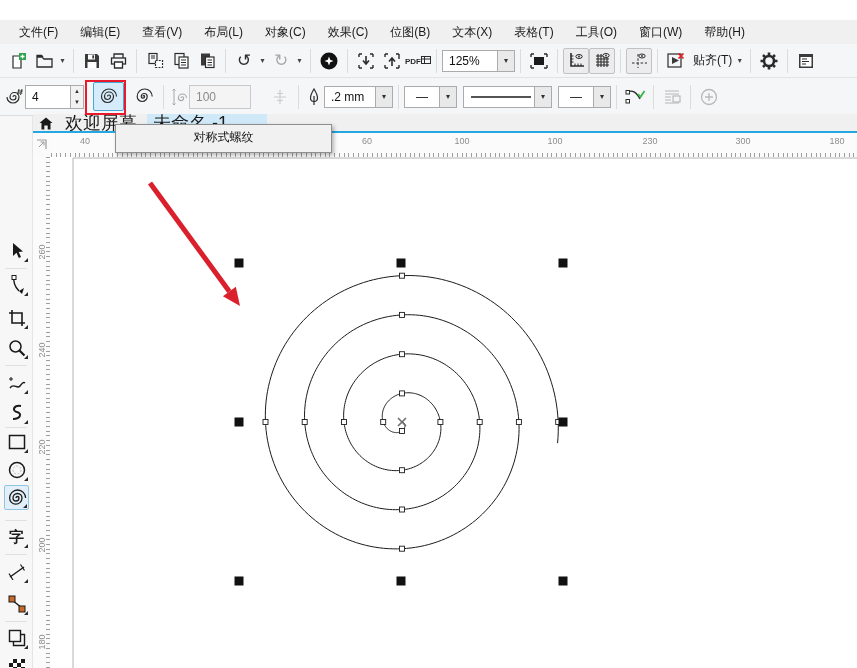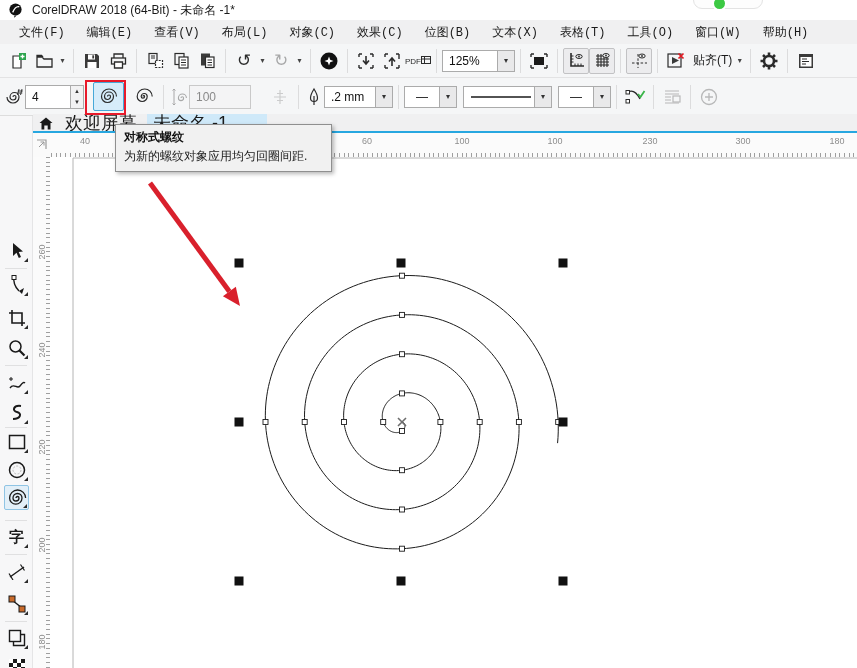--- a/index.html
+++ b/index.html
@@ -9,37 +9,37 @@
 
   
   .titlebar { position:absolute; left:0; top:0; width:857px; height:20px; background:#ffffff; display:flex; align-items:center; }
   .app-logo { width:15px; height:15px; margin-left:8px; }
   .title-text { font-size:12px; color:#1a1a1a; margin-left:9px; }
   .notif-pill { position:absolute; left:693px; top:-9px; width:70px; height:18px; background:#fdfdfd; border:1px solid #e3e3e3; border-radius:9px; }
   .notif-dot { position:absolute; left:712px; top:-4px; width:15px; height:15px; background:#3cc943; border:2px solid #fff; border-radius:50%; }
 
   
   .menubar { position:absolute; left:0; top:20px; width:857px; height:24px; background:#f0f0f1; display:flex; align-items:center; padding-left:8px; }
-  .menu-item { font-size:12px; color:#1a1a1a; padding:4px 11px; cursor:default;font-family:Liberation Mono, monospace; }
+  .menu-item { font-size:12px; color:#1a1a1a; padding:4px 11px; cursor:default; }
 
   
   .stdbar  { position:absolute; left:0; top:44px;  width:857px; height:34px; background:#f5f6f7; border-bottom:1px solid #e3e3e4; display:flex; align-items:center; padding-left:5px; }
   .propbar { position:absolute; left:0; top:78px;  width:857px; height:38px; background:#f5f6f7; border-bottom:1px solid #dddddd; display:flex; align-items:center; padding-left:5px; }
   .tbtn { width:26px; height:26px; display:flex; align-items:center; justify-content:center; color:#2b2b2b; flex:0 0 auto; }
   .tbtn.narrow { width:20px; }
   .tbtn.disabled { opacity:.38; }
   .glyph { font-size:17px; line-height:1; }
   .dd { width:11px; height:26px; display:flex; align-items:center; justify-content:center; font-size:8px; color:#444; flex:0 0 auto; }
   .sep { width:1px; height:24px; background:#dcdcdd; margin:0 5px; flex:0 0 auto; }
   .zoom-combo, .width-combo { display:flex; align-items:center; flex:0 0 auto; }
   .combo-field { height:22px; background:#fff; border:1px solid #ababab; font-size:12px; color:#111; display:flex; align-items:center; padding-left:6px; }
   .combo-arrow { width:17px; height:22px; background:#e9e9ea; border:1px solid #ababab; border-left:none; display:flex; align-items:center; justify-content:center; font-size:8px; color:#333; }
   .toggle-on { border:1px solid #c2c2c4; background:#ececee; border-radius:2px; }
   .snap-label { font-size:12px; color:#1a1a1a; margin:0 2px 0 4px; }
-  .pdf-ic { font-size:8px; font-weight:normal; color:#2b2b2b; line-height:8px; }
+  .pdf-ic { font-size:8px; font-weight:bold; color:#2b2b2b; line-height:8px; }
 
   
   .spin-field { width:46px; height:24px; background:#fff; border:1px solid #ababab; font-size:12px; display:flex; align-items:center; padding-left:6px; color:#111; }
   .spin-btns { width:13px; height:24px; border:1px solid #ababab; border-left:none; background:#f2f2f3; display:flex; flex-direction:column; }
   .spin-btns span { flex:1; font-size:6px; color:#333; display:flex; align-items:center; justify-content:center; }
   .prop-active { background:#d6ecfa; border:1px solid #47a8d8; border-radius:2px; }
   .redbox { position:absolute; left:85px; top:80px; width:41px; height:35px; border:2px solid #e81a2b; z-index:30; pointer-events:none; }
   .gray-field { width:62px; height:24px; background:#f4f4f5; border:1px solid #c9c9c9; color:#8a8a8a; font-size:12px; display:flex; align-items:center; padding-left:6px; }
 
   
@@ -67,38 +67,28 @@
   .tool.selected { background:#e2eff8; border:1px solid #8fc4e4; border-radius:2px; }
   .tool .flyout { position:absolute; right:1px; bottom:1px; width:0; height:0; border-left:4px solid transparent; border-bottom:4px solid #2b2b2b; }
   .tool-sep { position:absolute; left:5px; width:22px; height:1px; background:#e0e0e1; }
   .cn-glyph { font-size:15px; font-weight:bold; color:#1a1a1a; line-height:1; }
 
   
   .canvas { position:absolute; left:50px; top:157px; width:807px; height:511px; background:#ffffff; }
 
   
   .tooltip { position:absolute; left:115px; top:124px; width:217px; background:#f1f1f1; border:1px solid #8f8f8f; box-shadow:2px 2px 4px rgba(0,0,0,.28); z-index:60; padding:4px 8px 6px 8px; }
-  .tooltip-title { font-size:12px; font-weight:bold; color:#111; }
+  .tooltip-title { font-size:12px; font-weight:normal; color:#111;text-align:center; }
   .tooltip-body { font-size:12px; color:#222; margin-top:2px; }
 </style>
 </head>
 <body>
 
 <div class="app">
 
-  <div class="titlebar">
-    <svg class="app-logo" viewBox="0 0 16 16">
-      <circle cx="8" cy="7" r="6.5" fill="#111"></circle>
-      <path d="M5 10 Q8 3 12 4" stroke="#fff" stroke-width="1.4" fill="none"></path>
-      <path d="M7 13.5 L6.3 15.6 L8.6 14.2 Z" fill="#111"></path>
-    </svg>
-    <span class="title-text">CorelDRAW 2018 (64-Bit) - 未命名 -1*</span>
-    <div class="notif-pill"></div>
-    <div class="notif-dot"></div>
-  </div>
 
   <div class="menubar">
     <span class="menu-item">文件(F)</span>
     <span class="menu-item">编辑(E)</span>
     <span class="menu-item">查看(V)</span>
     <span class="menu-item">布局(L)</span>
     <span class="menu-item">对象(C)</span>
     <span class="menu-item">效果(C)</span>
     <span class="menu-item">位图(B)</span>
     <span class="menu-item">文本(X)</span>
@@ -542,16 +532,15 @@
         </g>
       <g id="red-arrow">
           <line x1="100" y1="26" x2="179.3708201010841" y2="134.47345413814827" stroke="#d9202c" stroke-width="5"></line>
           <polygon points="190,149 172.91457749581664,139.197534093222 185.82706270635154,129.74937418307454" fill="#d9202c"></polygon>
         </g>
     </svg>
   </div>
 
   <div class="tooltip">
     <div class="tooltip-title">对称式螺纹</div>
-    <div class="tooltip-body">为新的螺纹对象应用均匀回圈间距.</div>
   </div>
 
 </div>
 
 </body></html>

